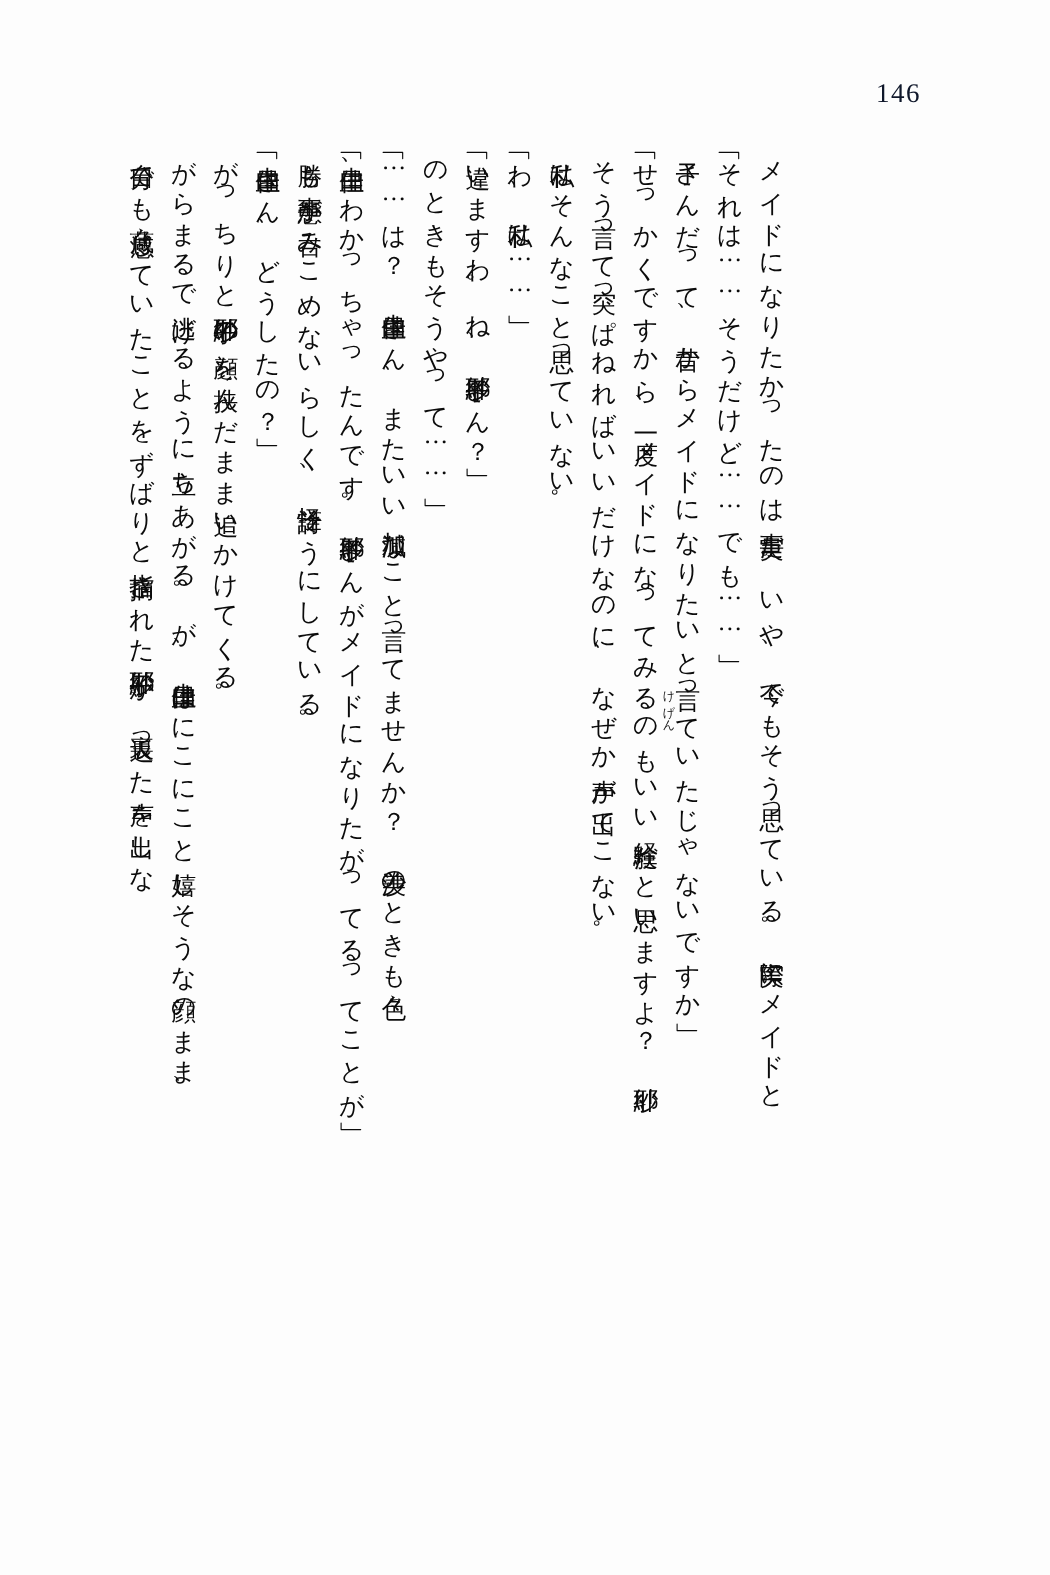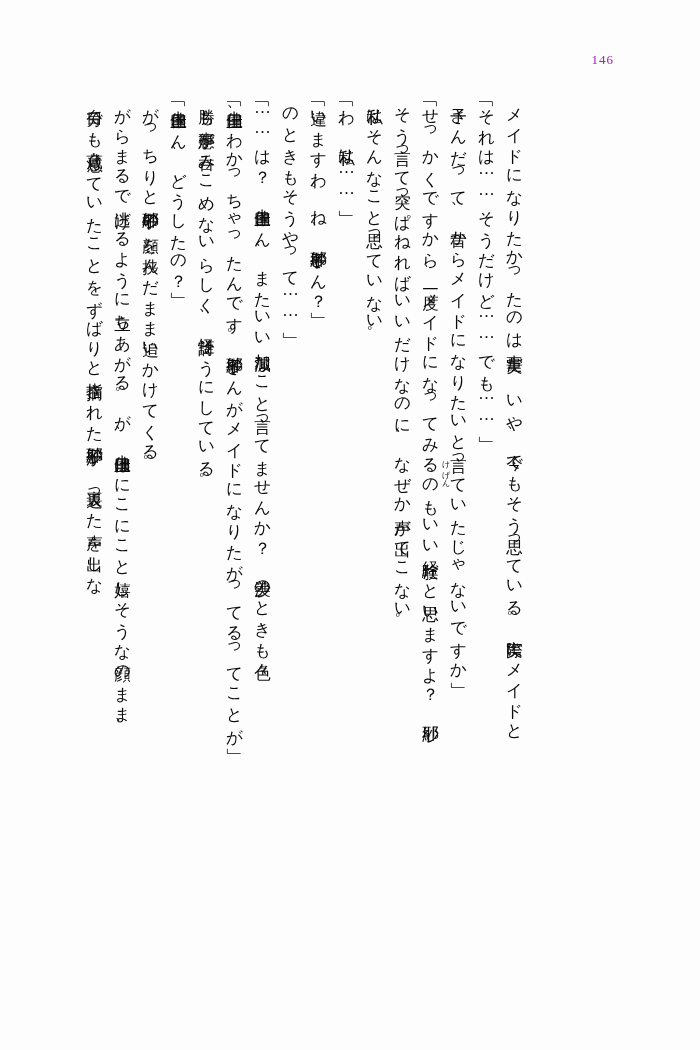--- a/index.html
+++ b/index.html
@@ -23,23 +23,23 @@
     width: 700px;
     height: 1050px;
     background: #fdfdfd;
   }
 
   
   #page-number {
     position: absolute;
     top: 52px;
     right: 86px;
-    font-size: 13px;
+    font-size: 18px;
     letter-spacing: 1px;
-    color: #a21caf;
+    color: #0f172a;
     font-family: "Liberation Serif", serif;
   }
 
   
   #text-block {
     position: absolute;
     top: 96px;
     right: 86px;
     height: 880px;
     width: 540px;

